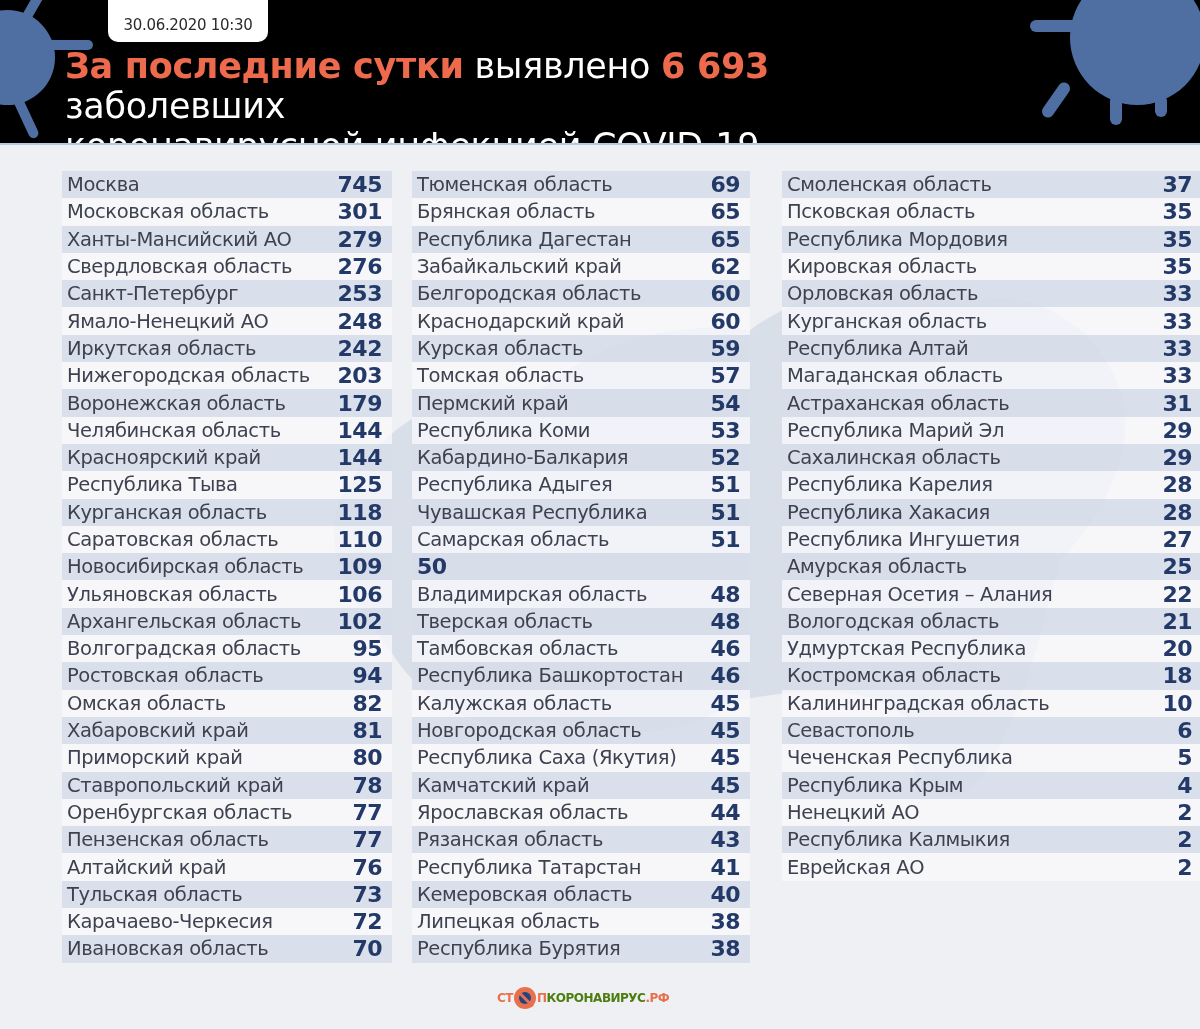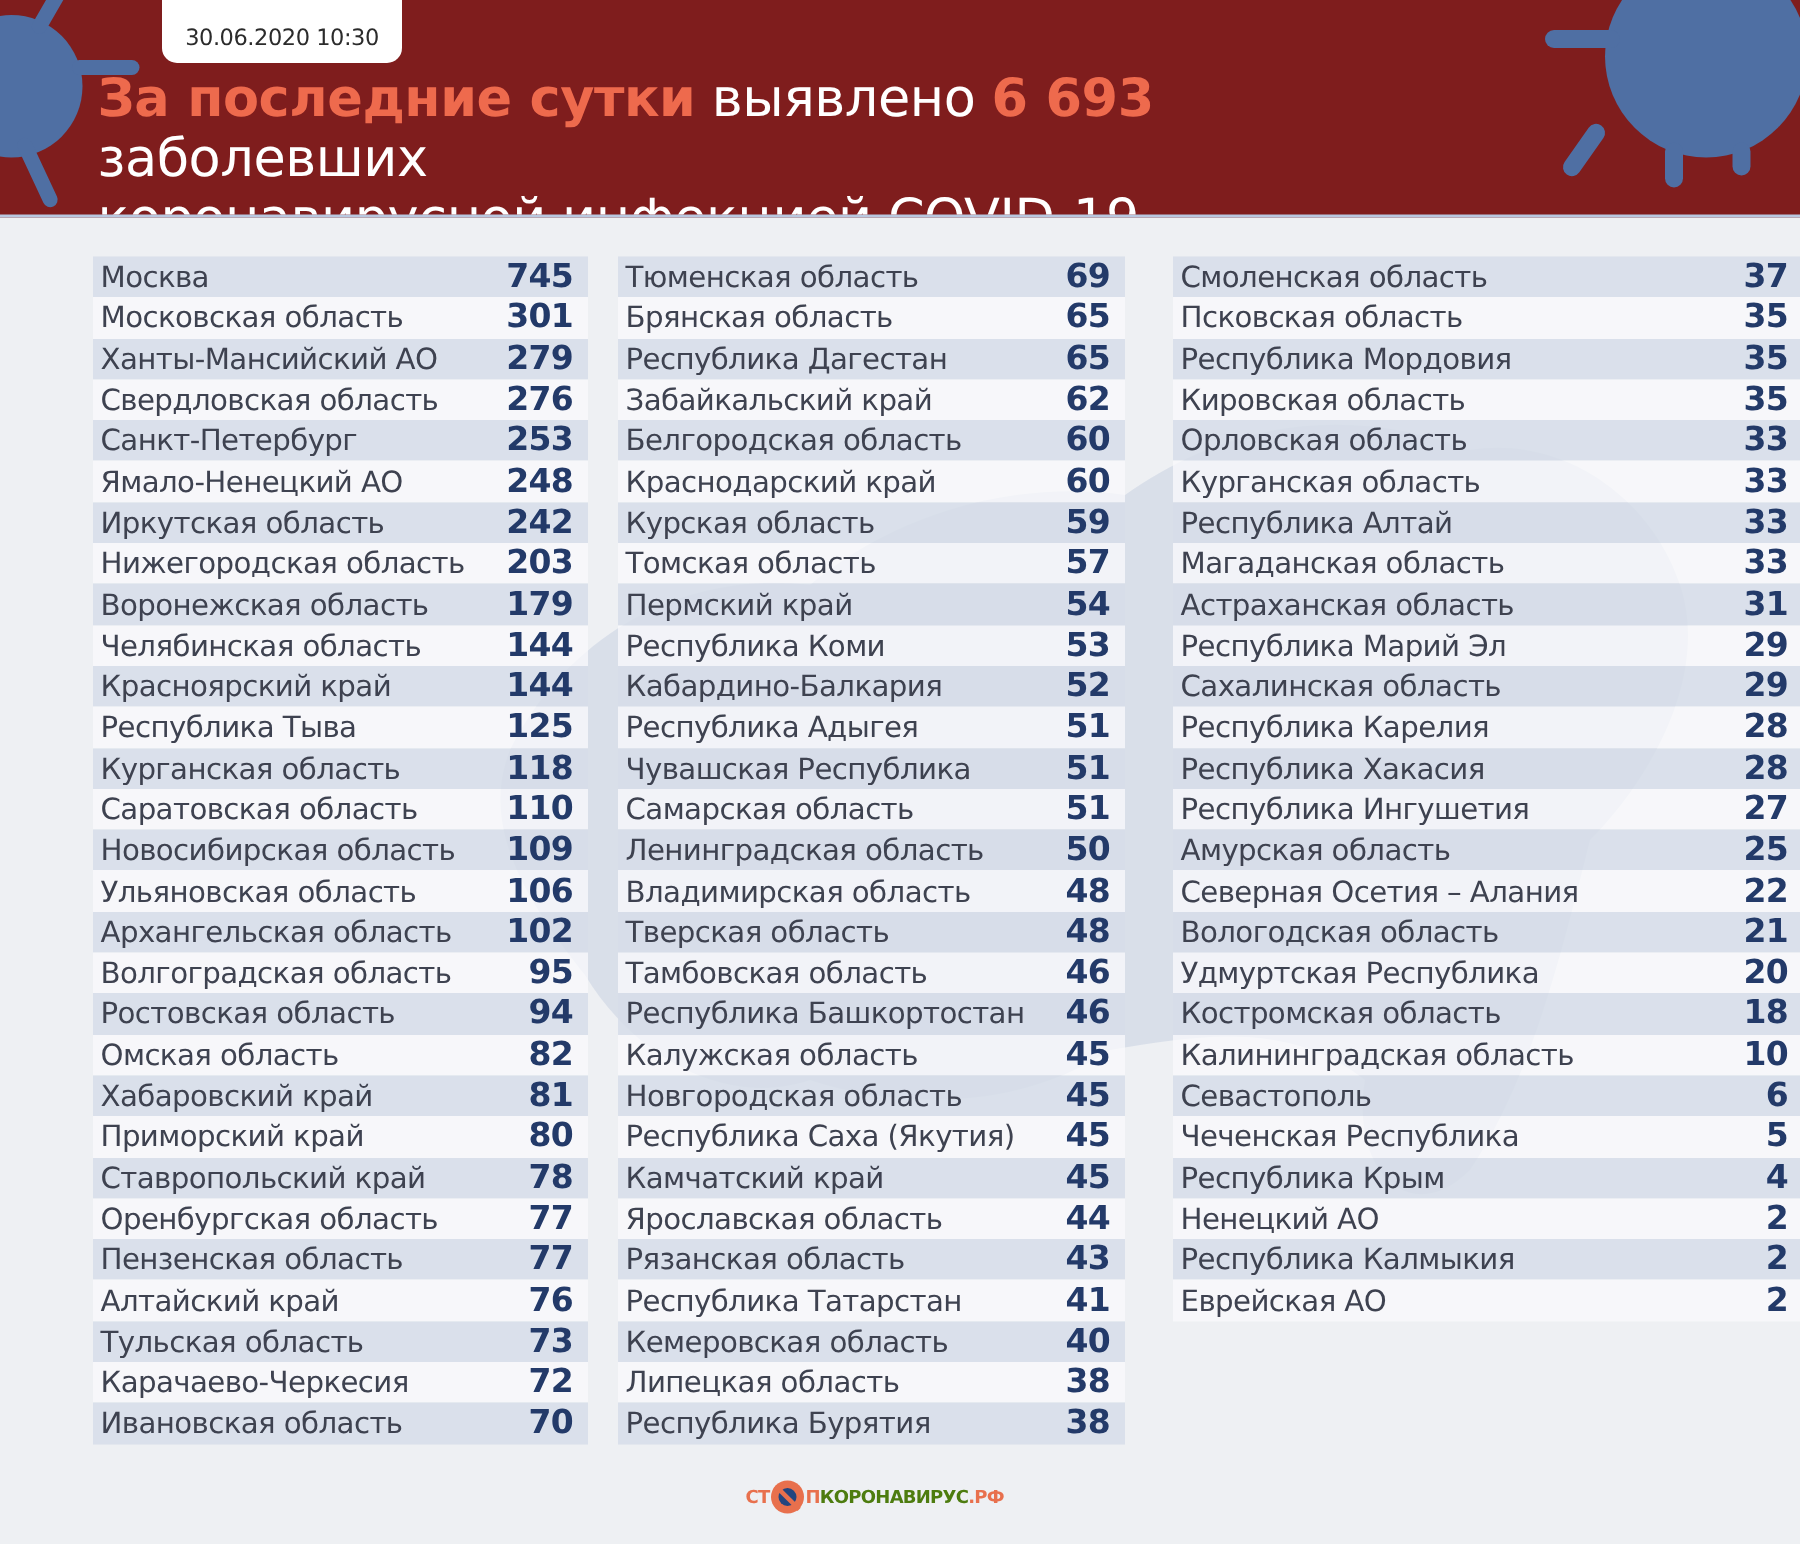--- a/index.html
+++ b/index.html
@@ -4,21 +4,21 @@
 <style>
   * { box-sizing: border-box; margin: 0; padding: 0; }
   html, body { width: 1200px; height: 1029px; overflow: hidden; }
   body {
     font-family: "DejaVu Sans", "Liberation Sans", sans-serif;
     background: #eef0f3;
     position: relative;
   }
   .header {
     position: absolute; left: 0; top: 0; width: 1200px; height: 145px;
-    background: #7f1d1d;
+    background: #000000;
     overflow: hidden;
     border-bottom: 2px solid #b9c8e0;
   }
   .virus {
     position: absolute; border-radius: 50%;
     background: #4f6fa3;
   }
   .virus .spike {
     position: absolute; background: #4f6fa3; border-radius: 8px;
   }
@@ -276,21 +276,20 @@
       </div>
       <div class="row">
         <span class="name">Чувашская Республика</span>
         <span class="val">51</span>
       </div>
       <div class="row">
         <span class="name">Самарская область</span>
         <span class="val">51</span>
       </div>
       <div class="row">
-        <span class="name">Ленинградская область</span>
         <span class="val">50</span>
       </div>
       <div class="row">
         <span class="name">Владимирская область</span>
         <span class="val">48</span>
       </div>
       <div class="row">
         <span class="name">Тверская область</span>
         <span class="val">48</span>
       </div>

